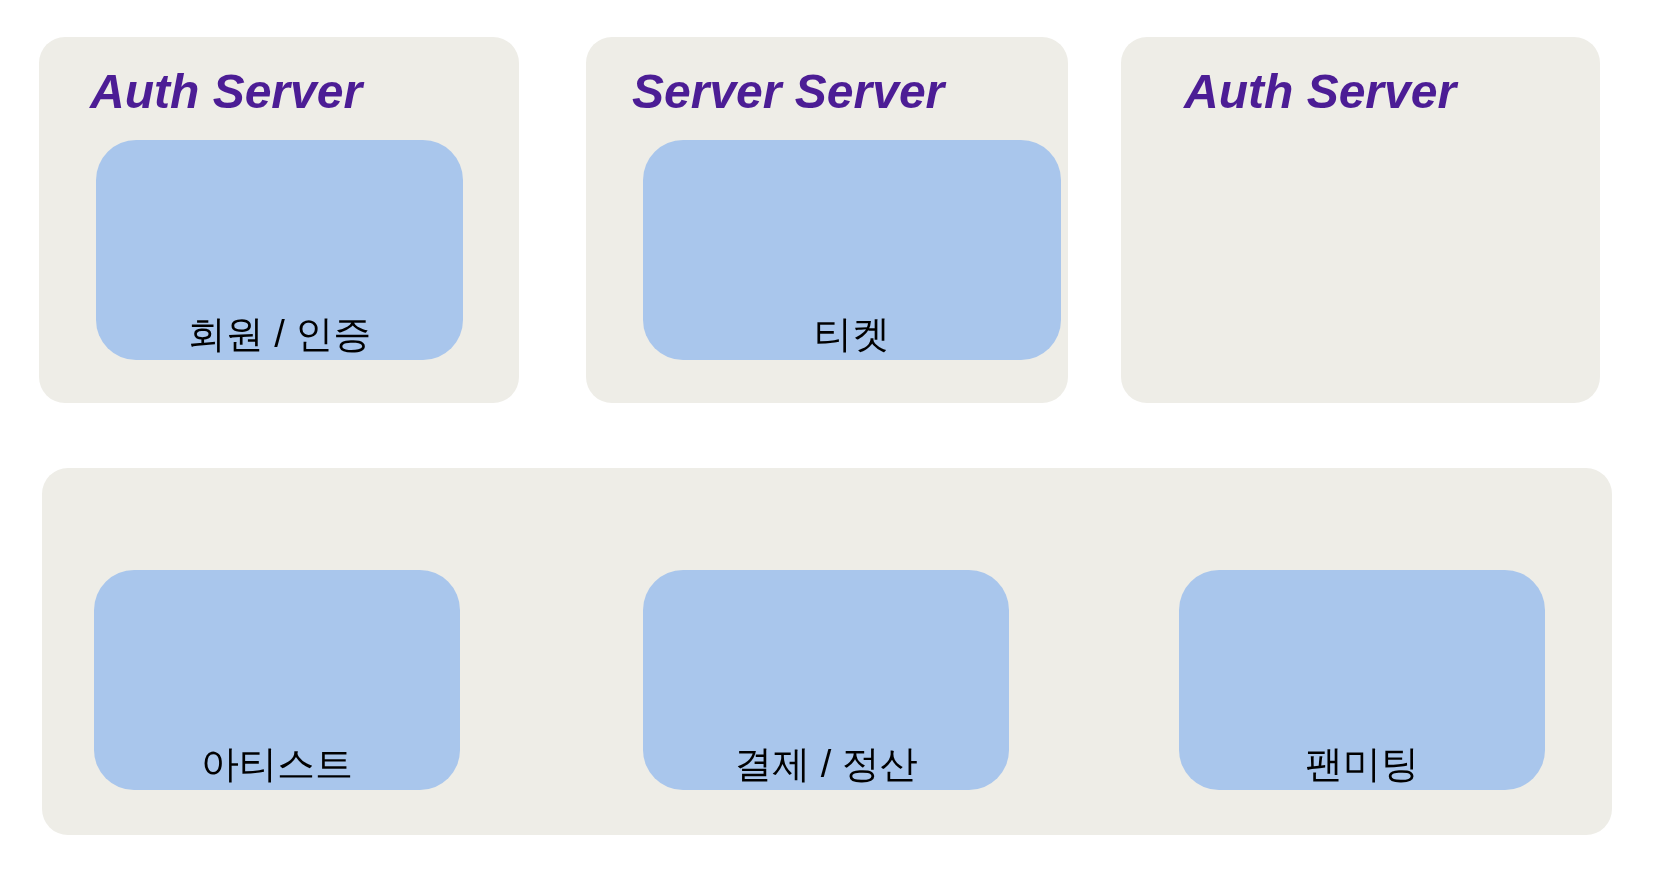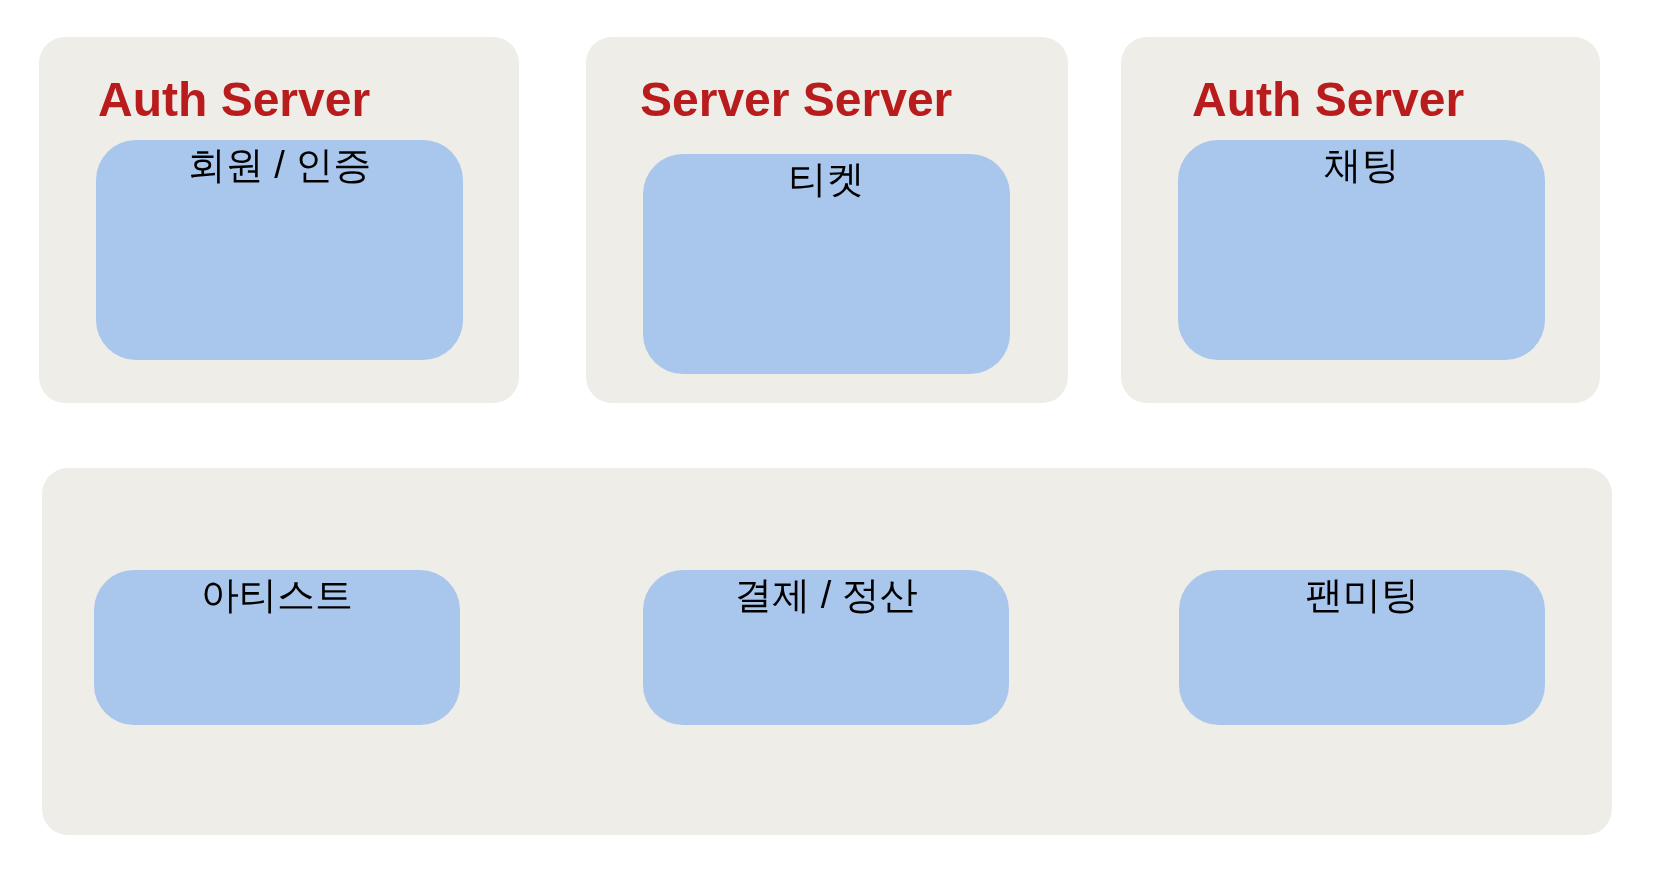--- a/index.html
+++ b/index.html
@@ -21,46 +21,47 @@
     background: #eeede7;
     border-radius: 26px;
   }
   #group-auth   { left: 39px;   top: 37px;  width: 480px;  height: 366px; }
   #group-ticket { left: 586px;  top: 37px;  width: 482px;  height: 366px; }
   #group-chat   { left: 1121px; top: 37px;  width: 479px;  height: 366px; }
   #group-core   { left: 42px;   top: 468px; width: 1570px; height: 367px; }
 
   .group-title {
     position: absolute;
-    margin: 12px;
+    margin: 4px;
     font-size: 48px;
     font-weight: 700;
     line-height: 1.05;
-    color: #b91c1c;
+    color: #4c1d95;
     letter-spacing: 0px;
     white-space: nowrap;
+    font-style: italic;
   }
   #group-auth   .group-title { left: 47px; top: 26px; }
   #group-ticket .group-title { left: 42px; top: 26px; }
   #group-chat   .group-title { left: 59px; top: 26px; }
   #group-core   .group-title { left: 52px; top: 30px; }
 
   .module {
     position: absolute;
     background: #a9c6ec;
     border-radius: 40px;
     display: flex;
-    align-items: flex-start;
+    align-items: flex-end;
     justify-content: center;
   }
   #group-auth   .module { left: 57px; top: 103px; width: 367px; height: 220px; }
-  #group-ticket .module { left: 57px; top: 117px; width: 367px; height: 220px; font-family: Liberation Mono, monospace; }
+  #group-ticket .module { left: 57px; top: 103px; width: 418px; height: 220px; font-family: Liberation Mono, monospace; }
   #group-chat   .module { left: 57px; top: 103px; width: 367px; height: 220px; }
 
-  #group-core .module        { top: 102px; width: 366px; height: 155px; }
+  #group-core .module        { top: 102px; width: 366px; height: 220px; }
   #group-core .module.pos-0  { left: 52px;   }
   #group-core .module.pos-1  { left: 601px;  }
   #group-core .module.pos-2  { left: 1137px; }
 
   .module-label {
     font-size: 38px;
     font-weight: 400;
     color: #000000;
     white-space: nowrap;
   }
@@ -79,23 +80,20 @@
 
   <section class="group" id="group-ticket">
     <h2 class="group-title">Server Server</h2>
     <div class="module">
       <span class="module-label">티켓</span>
     </div>
   </section>
 
   <section class="group" id="group-chat">
     <h2 class="group-title">Auth Server</h2>
-    <div class="module">
-      <span class="module-label">채팅</span>
-    </div>
   </section>
 
   <section class="group" id="group-core">
     <div class="module pos-0">
       <span class="module-label">아티스트</span>
     </div>
     <div class="module pos-2">
       <span class="module-label">팬미팅</span>
     </div>
     <div class="module pos-1">

